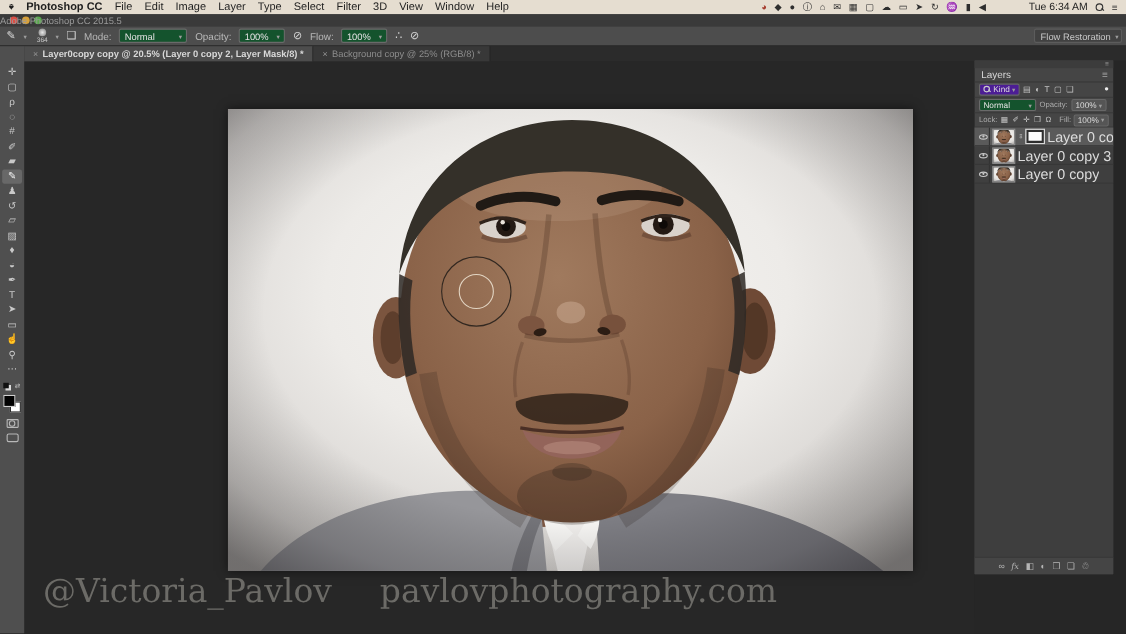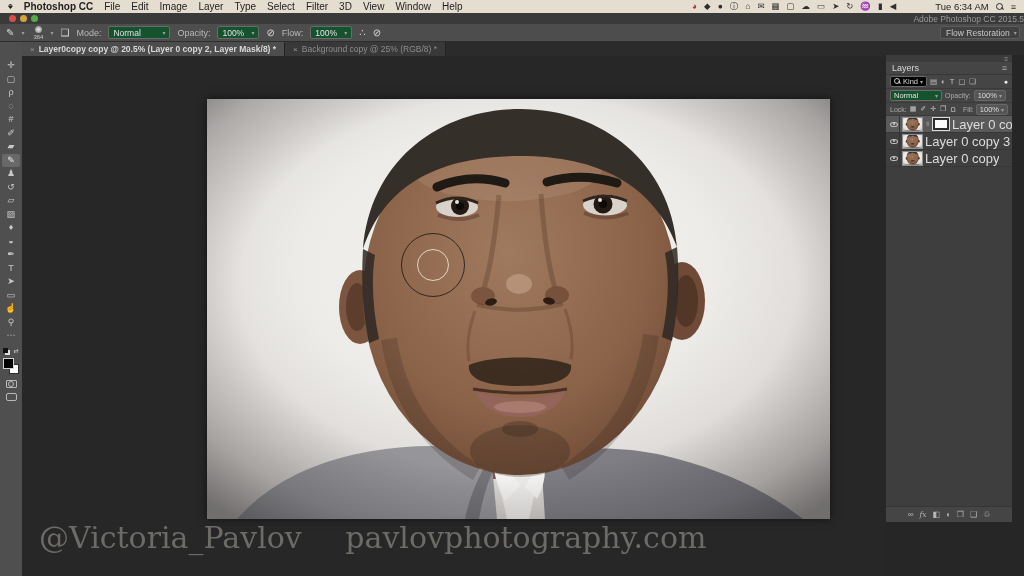--- a/index.html
+++ b/index.html
@@ -22,21 +22,21 @@
     border:1px solid #2e2e2e; border-radius:50%; }
   .mag::after { content:""; position:absolute; left:5px; top:5px; width:3px; height:1px;
     background:#2e2e2e; transform:rotate(45deg); }
   .nlist { font-size:9px; }
 
   
   .titlebar { position:absolute; top:13px; left:0; right:0; height:11px; background:#3a3a3a; }
   .tl { position:absolute; top:2px; width:7px; height:7px; border-radius:50%; }
   .tl.red { left:9px; background:#d94f46; } .tl.yellow { left:20px; background:#d7a13c; }
   .tl.green { left:31px; background:#59a84c; }
-  .win-title { position:absolute; left:0; right:0; top:1px; text-align:right;
+  .win-title { position:absolute; left:0; right:0; top:1px; text-align:left;
     font-size:8.5px; color:#9a9a9a; }
 
   
   .optionsbar { position:absolute; top:24px; left:0; right:0; height:18px; background:#4d4d4d;
     border-bottom:1px solid #2d2d2d; display:flex; align-items:center; gap:7px;
     padding:0 4px 0 6px; font-size:9px; color:#b9b9b9; }
   .opt-icon { color:#d6d6d6; font-size:10px; line-height:18px; }
   .caret { font-size:6px; color:#9d9d9d; }
   .brush-preview { display:flex; flex-direction:column; align-items:center; line-height:1; margin-left:2px; }
   .brush-dot { width:7px; height:7px; border-radius:50%;
@@ -97,21 +97,21 @@
   .dock { position:absolute; left:886px; top:55px; right:0; bottom:0; background:#262626; }
   .panel { position:absolute; left:0; top:0; width:126px; height:467px; background:#454545;
     display:flex; flex-direction:column; font-size:8px; color:#c5c5c5; }
   .dock-strip { height:7px; background:#3c3c3c; display:flex; justify-content:flex-end;
     align-items:center; padding-right:4px; font-size:6px; color:#9a9a9a; }
   .p-header { height:13px; display:flex; align-items:center; border-bottom:1px solid #373737; }
   .p-title { padding-left:6px; font-size:9px; color:#d8d8d8; }
   .p-menu { margin-left:auto; padding-right:5px; font-size:9px; color:#a8a8a8; }
   .p-row { display:flex; align-items:center; gap:3px; padding:0 4px; border-bottom:1px solid #3a3a3a; }
   .p-filter { height:14px; }
-  .kind-box { display:flex; align-items:center; gap:2px; background:#000000; border:1px solid #676767;
+  .kind-box { display:flex; align-items:center; gap:2px; background:#4c1d95; border:1px solid #676767;
     border-radius:2px; height:11px; padding:0 3px; font-size:7.5px; color:#ddd; }
   .kind-box .mag::before { border-color:#ccc; width:4px; height:4px; }
   .kind-box .mag::after { background:#ccc; left:4px; top:4px; }
   .kind-box .mag { width:7px; height:7px; }
   .ficon { font-size:7.5px; color:#c3c3c3; }
   .filter-dot { margin-left:auto; font-size:7px; color:#ececec; }
   .p-blend { height:14px; }
   .sel-blend { width:52px; height:11px; font-size:7.5px; padding:0 3px; }
   .p-small-label { font-size:7px; color:#adadad; white-space:nowrap; }
   .sel-val { display:flex; align-items:center; gap:2px; background:#555; border:1px solid #676767;

